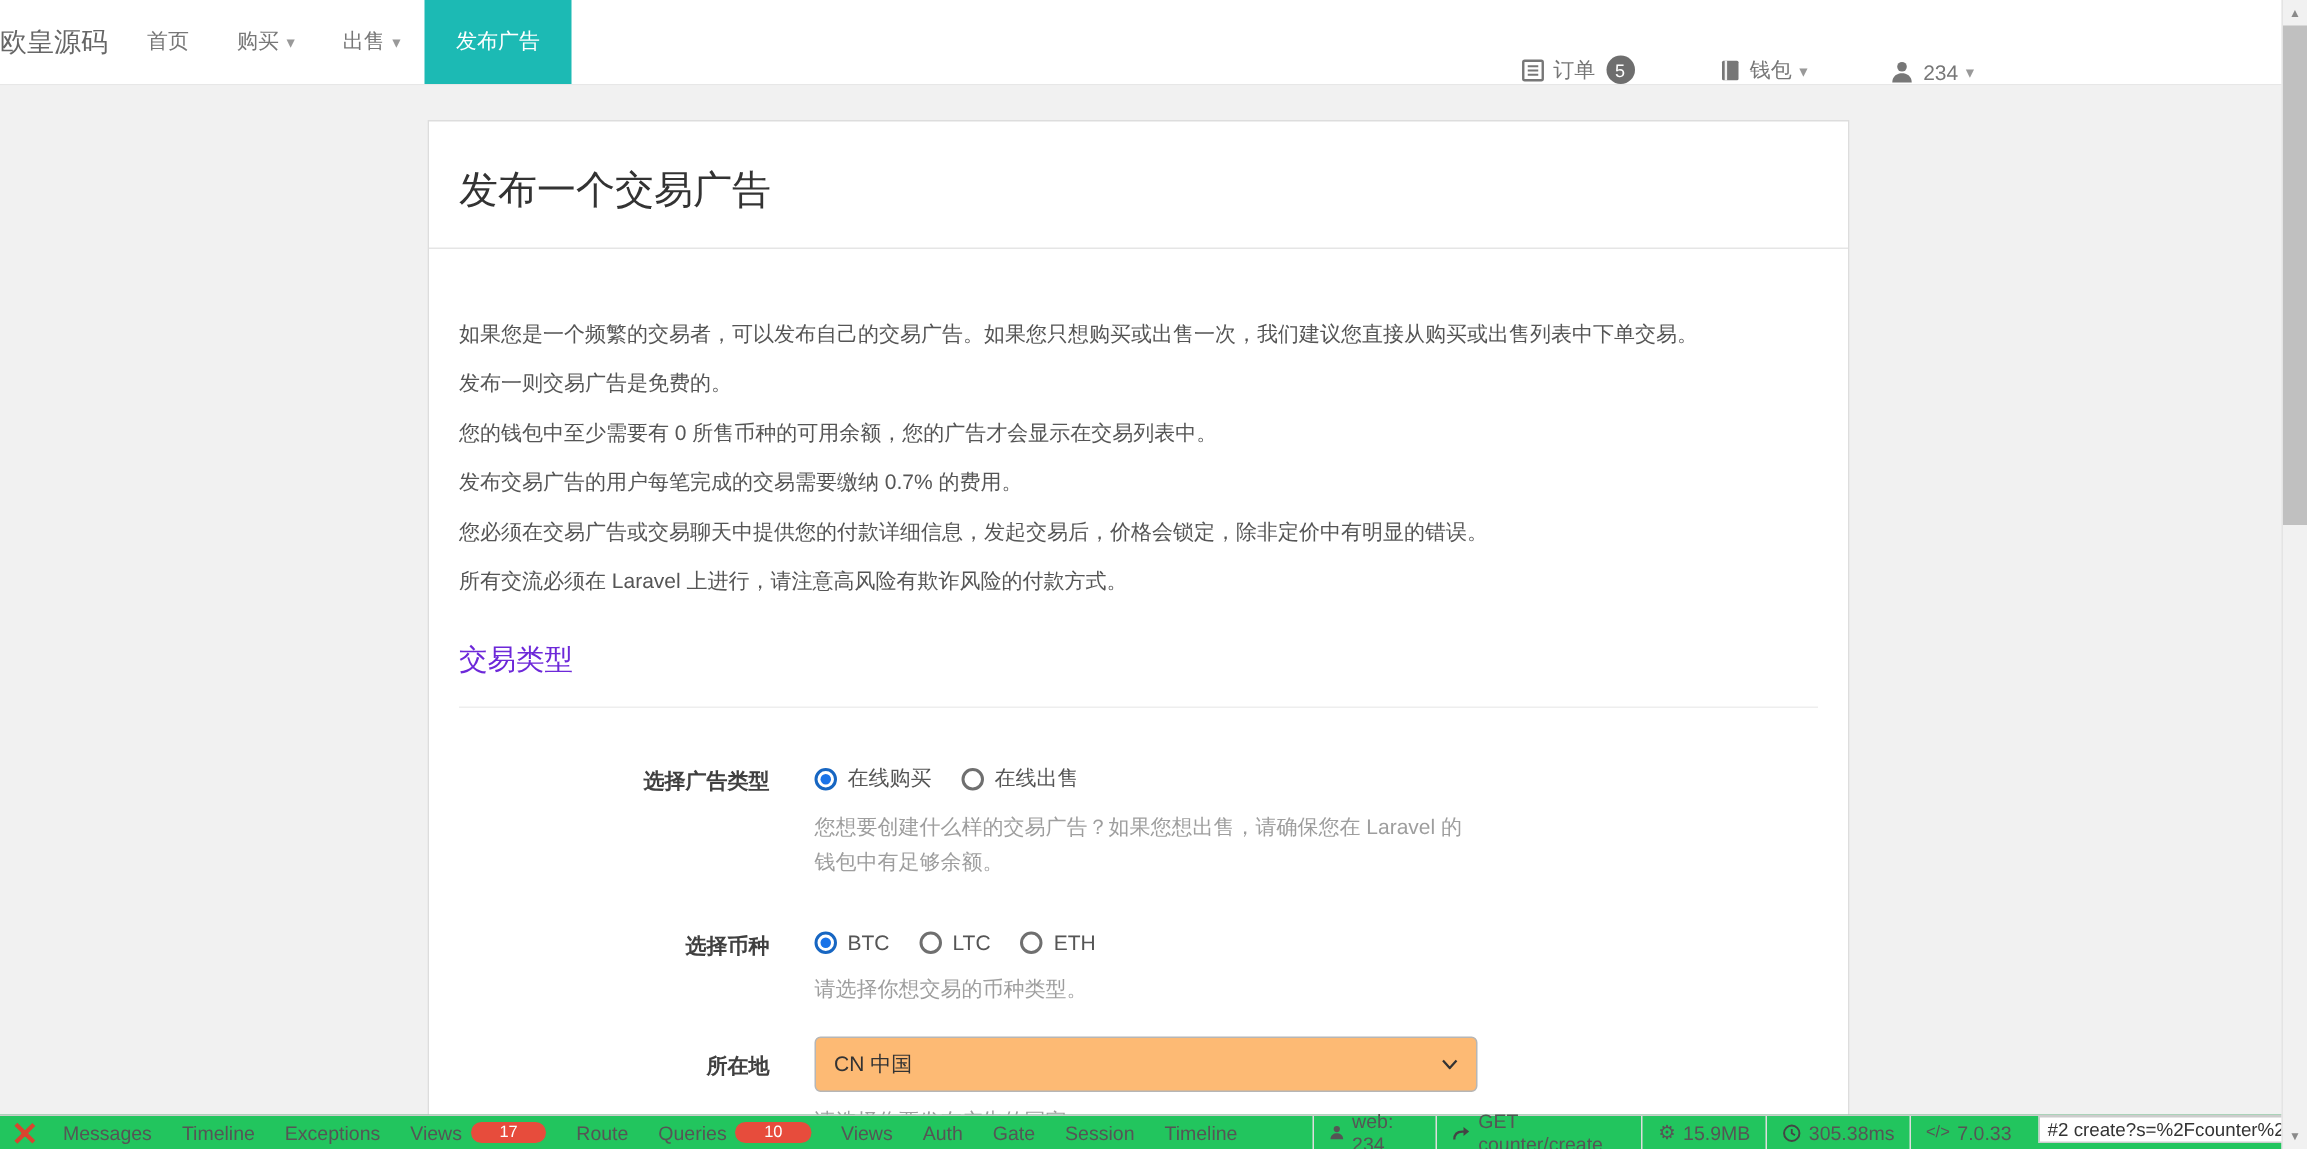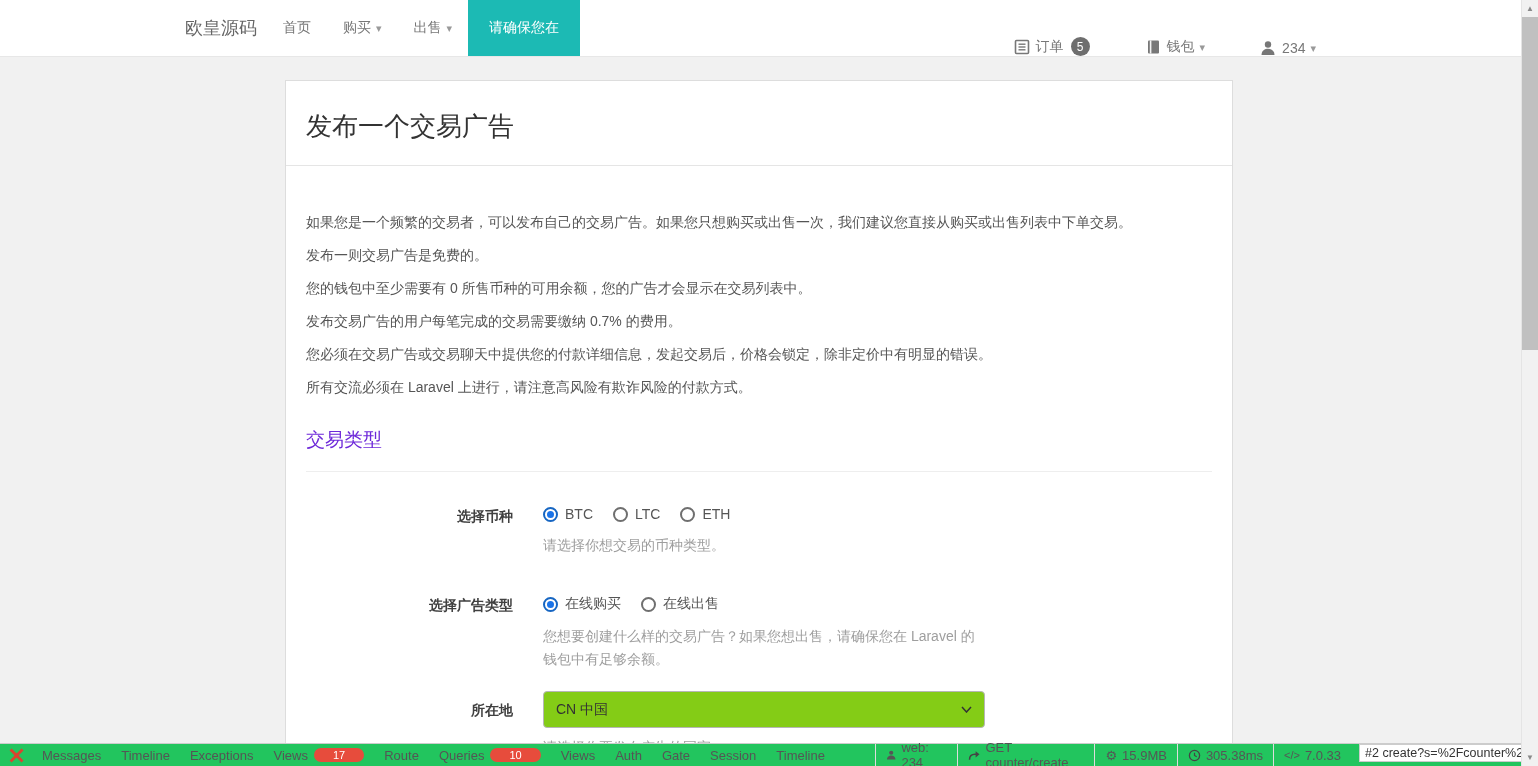--- a/index.html
+++ b/index.html
@@ -2,21 +2,21 @@
 <html><head>
 <meta charset="utf-8">
 <style>
   * { margin:0; padding:0; box-sizing:border-box; }
   html,body { font-family:"Liberation Sans","DejaVu Sans",sans-serif; }
   .screen { position:relative; width:1538px; height:766px; background:#f1f1f1; overflow:hidden; }
 
   
   .navbar { position:absolute; top:0; left:0; right:0; height:57px; background:#fff;
             border-bottom:1px solid #e7e7e7; display:flex; align-items:stretch; z-index:10; }
-  .brand { margin-left:185px; align-self:center; font-size:18px; color:#666; cursor:pointer; }
+  .brand { align-self:center; font-size:18px; color:#666; cursor:pointer; }
   .nav-left { display:flex; align-items:stretch; margin-left:10px; }
   .nav-item { display:flex; align-items:center; padding:0 16px; font-size:14px; color:#777; cursor:pointer; }
   .nav-item .caret { font-size:11px; color:#999; margin-left:5px; }
   .nav-item.active { background:#1cbab4; color:#fff; padding:0 21px; }
   .nav-right { margin-left:auto; margin-right:208px; display:flex; align-items:flex-end;gap:27px; }
   .nav-right .nav-item { padding:0 14px; }
   .nav-ico { display:inline-flex; margin-right:6px; }
   .badge-circle { background:#6e6e6e; color:#fff; width:19px; height:19px; border-radius:50%;
                   font-size:12px; display:inline-flex; align-items:center; justify-content:center; margin-left:7px; }
 
@@ -37,21 +37,21 @@
   .form-row.r3 { margin-top:20px; }
   .form-label { width:207px; text-align:right; font-size:14px; font-weight:bold; color:#404040; padding-top:2px; }
   .form-row.r3 .form-label { padding-top:11px; }
   .form-ctrl { margin-left:30px; width:442px; }
   .radio-group { display:flex; align-items:center; }
   .radio-opt { display:flex; align-items:center; margin-right:20px; cursor:pointer; font-size:14px; color:#555; }
   .radio { width:15px; height:15px; border:2px solid #6f6f6f; border-radius:50%; background:#fff; margin-right:7px; flex:0 0 auto; }
   .radio.checked { border-color:#1766c2; }
   .radio.checked::after { content:""; display:block; width:7px; height:7px; margin:2px; border-radius:50%; background:#1a73e8; }
   .help-text { margin-top:12px; font-size:14px; line-height:23px; color:#9e9e9e; }
-  .select-box { width:442px; height:37px; border:1px solid #b6b6b6; border-radius:4px; background:#84cc16;
+  .select-box { width:442px; height:37px; border:1px solid #b6b6b6; border-radius:4px; background:#fdba74;
                 display:flex; align-items:center; justify-content:space-between; padding:0 12px;
                 font-size:14px; color:#333; cursor:pointer; }
 
   
   .debugbar { position:absolute; left:0; bottom:0; width:100%; height:23px; background:#22c55e;
               border-top:1px solid #ccc; display:flex; align-items:center; z-index:80;
               font-size:13px; color:#555; }
   .dbg-logo { margin:0 8px 0 9px; display:inline-flex; }
   .dbg-tab { display:flex; align-items:center; padding:0 10px; height:100%; cursor:pointer; color:#555; }
   .dbg-badge { background:#e74c3c; color:#fff; font-size:11px; border-radius:9px; padding:1px 19px; margin-left:6px; }
@@ -87,21 +87,21 @@
       </a>
       <a class="nav-item">
         <span>购买</span>
         <span class="caret">▾</span>
       </a>
       <a class="nav-item">
         <span>出售</span>
         <span class="caret">▾</span>
       </a>
       <a class="nav-item active">
-        <span>请确保您在</span>
+        <span>发布广告</span>
       </a>
     </nav>
     <div class="nav-right">
       <a class="nav-item">
         <span class="nav-ico">
           <svg width="16" height="16" viewBox="0 0 16 16">
               <rect x="1.5" y="1.5" width="13" height="13" rx="1" fill="none" stroke="#777" stroke-width="1.6"></rect>
               <line x1="4.5" y1="5.2" x2="11.5" y2="5.2" stroke="#777" stroke-width="1.4"></line>
               <line x1="4.5" y1="8" x2="11.5" y2="8" stroke="#777" stroke-width="1.4"></line>
               <line x1="4.5" y1="10.8" x2="11.5" y2="10.8" stroke="#777" stroke-width="1.4"></line>
@@ -143,55 +143,55 @@
         <p>发布一则交易广告是免费的。</p>
         <p>您的钱包中至少需要有 0 所售币种的可用余额，您的广告才会显示在交易列表中。</p>
         <p>发布交易广告的用户每笔完成的交易需要缴纳 0.7% 的费用。</p>
         <p>您必须在交易广告或交易聊天中提供您的付款详细信息，发起交易后，价格会锁定，除非定价中有明显的错误。</p>
         <p>所有交流必须在 Laravel 上进行，请注意高风险有欺诈风险的付款方式。</p>
       </div>
 
       <h2 class="section-title">交易类型</h2>
       <hr>
 
+      <div class="form-row r2">
+        <div class="form-label">选择广告类型</div>
+        <div class="form-ctrl">
+          <div class="radio-group">
+            <label class="radio-opt">
+              <span class="radio checked"></span>
+              <span>在线购买</span>
+            </label>
+            <label class="radio-opt">
+              <span class="radio"></span>
+              <span>在线出售</span>
+            </label>
+          </div>
+          <div class="help-text">您想要创建什么样的交易广告？如果您想出售，请确保您在 Laravel 的钱包中有足够余额。</div>
+        </div>
+      </div>
+
       <div class="form-row r1">
         <div class="form-label">选择币种</div>
         <div class="form-ctrl">
           <div class="radio-group">
             <label class="radio-opt">
               <span class="radio checked"></span>
               <span>BTC</span>
             </label>
             <label class="radio-opt">
               <span class="radio"></span>
               <span>LTC</span>
             </label>
             <label class="radio-opt">
               <span class="radio"></span>
               <span>ETH</span>
             </label>
           </div>
           <div class="help-text">请选择你想交易的币种类型。</div>
-        </div>
-      </div>
-
-      <div class="form-row r2">
-        <div class="form-label">选择广告类型</div>
-        <div class="form-ctrl">
-          <div class="radio-group">
-            <label class="radio-opt">
-              <span class="radio checked"></span>
-              <span>在线购买</span>
-            </label>
-            <label class="radio-opt">
-              <span class="radio"></span>
-              <span>在线出售</span>
-            </label>
-          </div>
-          <div class="help-text">您想要创建什么样的交易广告？如果您想出售，请确保您在 Laravel 的钱包中有足够余额。</div>
         </div>
       </div>
 
       <div class="form-row r3">
         <div class="form-label">所在地</div>
         <div class="form-ctrl">
           <div class="select-box">
             <span>CN 中国</span>
             <svg width="11" height="7" viewBox="0 0 11 7">
                 <polyline points="1,1 5.5,6 10,1" fill="none" stroke="#333" stroke-width="1.5"></polyline>

